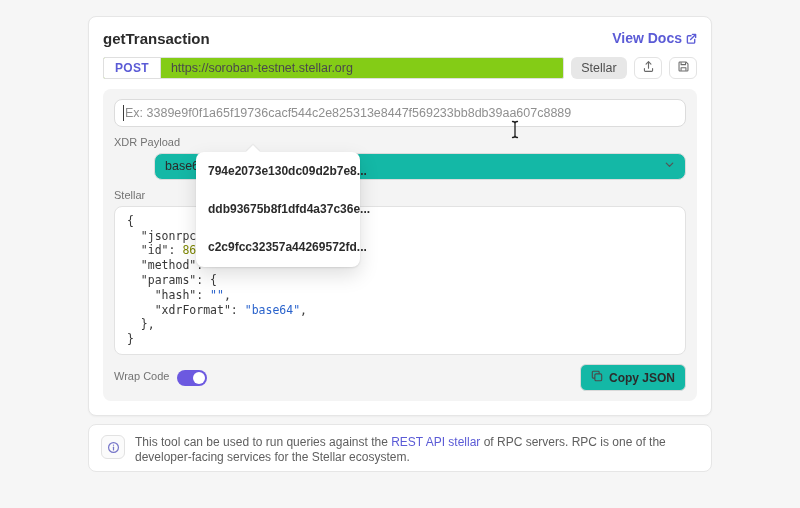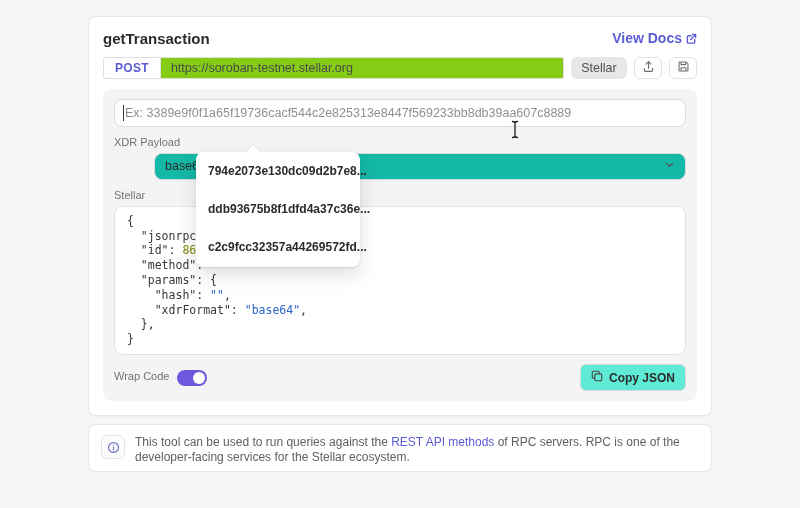--- a/index.html
+++ b/index.html
@@ -57,21 +57,21 @@
     color:#383838; overflow:hidden; white-space:pre; }
   .tok-num { color:#7d8600; }
   .tok-str { color:#2a63cc; }
 
   .panel-foot { display:flex; justify-content:space-between; align-items:center; margin-top:9px; height:27px; }
   .wrap-group { display:flex; align-items:flex-start; gap:8px; }
   .wrap-label { font-size:11px; color:#737373; }
   .toggle { position:relative; width:30px; height:16px; border-radius:9px; background:#6c59e0; cursor:pointer; }
   .toggle .knob { position:absolute; right:2px; top:2px; width:12px; height:12px; border-radius:50%; background:#fff; }
   .btn-copy { display:flex; align-items:center; gap:6px; height:27px; padding:0 10px;
-    background:#5eead4; border:1px solid #d9d9d9; border-radius:6px; cursor:pointer;
+    background:#14b8a6; border:1px solid #d9d9d9; border-radius:6px; cursor:pointer;
     font-family:"Liberation Sans",sans-serif; font-size:12px; font-weight:700; color:#2b2b2b; }
   .btn-copy svg { color:#4a4a4a; }
 
   
   .note { position:absolute; left:88px; top:424px; width:624px; height:48px;
     background:#fff; border:1px solid #e6e6e6; border-radius:8px;
     display:flex; gap:10px; padding:10px 12px; align-items:flex-start; }
   .note-icon { flex:0 0 24px; width:24px; height:24px; border:1px solid #e2e2e2; border-radius:6px;
     background:#fbfbfb; display:flex; align-items:center; justify-content:center; color:#7776c9; }
   .note-text { font-size:12px; line-height:15px; color:#5f5f5f; }
@@ -176,21 +176,21 @@
 </div>
 
 <div class="note">
   <span class="note-icon">
     <svg width="13" height="13" viewBox="0 0 14 14" fill="none" stroke="currentColor" stroke-width="1.3" stroke-linecap="round">
       <circle cx="7" cy="7" r="5.3"></circle>
         <path d="M7 6.6v3"></path>
         <path d="M7 4.4v.1"></path>
     </svg>
   </span>
-  <p class="note-text"><span>This tool can be used to run queries against the </span><a>REST API methods</a><span> of RPC servers. RPC is one of the developer-facing services for the Stellar ecosystem.</span></p>
+  <p class="note-text"><span>This tool can be used to run queries against the </span><a>REST API stellar</a><span> of RPC servers. RPC is one of the developer-facing services for the Stellar ecosystem.</span></p>
 </div>
 
 <div class="dropdown">
     <div class="dd-item">794e2073e130dc09d2b7e8...</div>
     <div class="dd-item">ddb93675b8f1dfd4a37c36e...</div>
     <div class="dd-item">c2c9fcc32357a44269572fd...</div>
   </div>
 
 <span class="text-cursor">
   <svg width="12" height="19" viewBox="0 0 12 19" fill="none" stroke="#1c1c1c" stroke-width="1.3" stroke-linecap="round">

